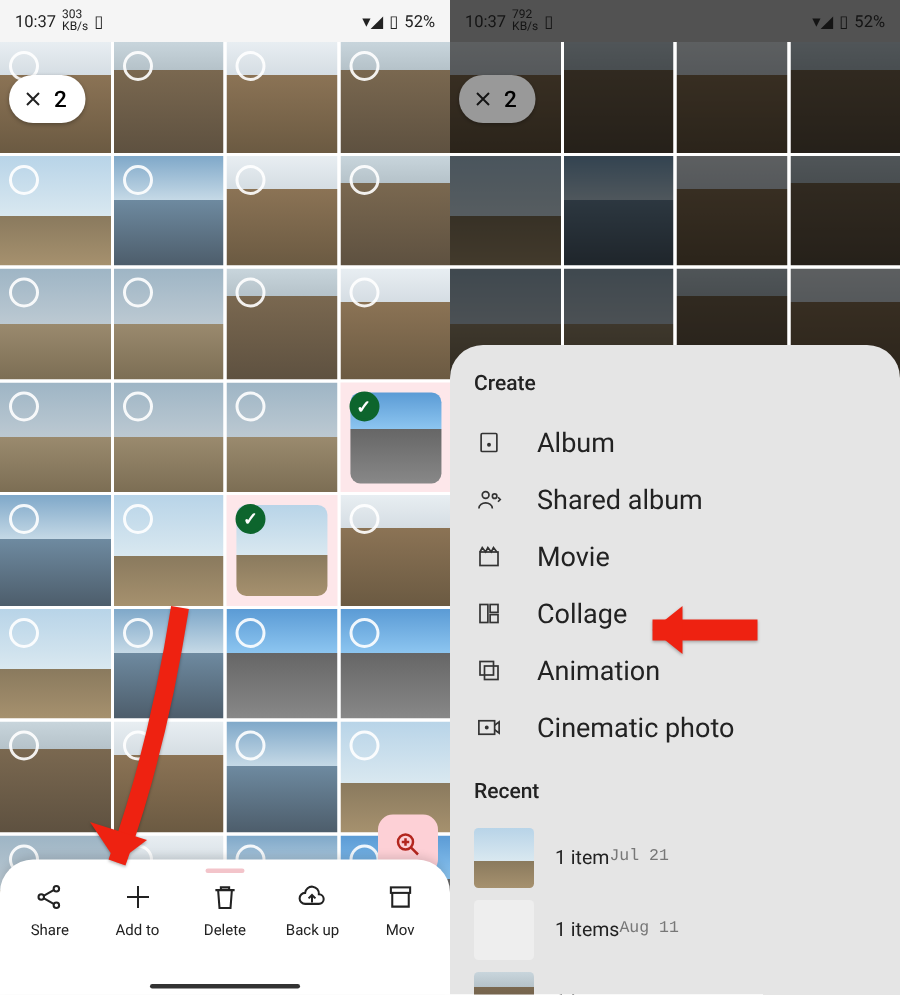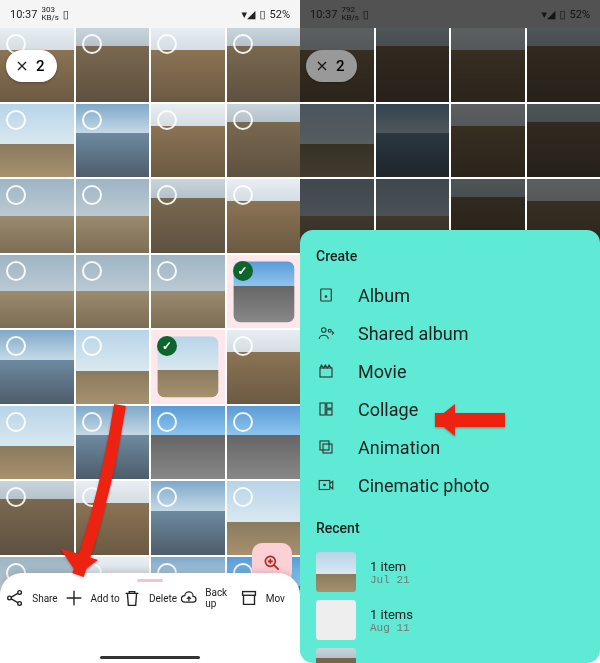--- a/index.html
+++ b/index.html
@@ -32,33 +32,33 @@
 
   .check { position: absolute; top: 6px; left: 6px; width: 20px; height: 20px; border: 2px solid rgba(255,255,255,0.9); border-radius: 50%; }
   .check.filled { background: #0d652d; border-color: #0d652d; display: flex; align-items: center; justify-content: center; }
   .check.filled::after { content: "✓"; color: #fff; font-size: 12px; font-weight: bold; }
 
   .zoom-fab { position: absolute; bottom: 80px; right: 8px; width: 40px; height: 40px; background: #fdd0d6; border-radius: 10px; display: flex; align-items: center; justify-content: center; z-index: 4; }
   .zoom-fab svg { width: 20px; height: 20px; fill: #b3261e; }
 
   .action-bar { position: absolute; bottom: 0; left: 0; right: 0; height: 90px; background: #fff; border-top-left-radius: 22px; border-top-right-radius: 22px; box-shadow: 0 -2px 6px rgba(0,0,0,0.12); display: flex; justify-content: space-around; align-items: flex-start; padding: 14px 4px 0; z-index: 6; }
   .action-bar::before { content:""; position:absolute; top:6px; left:50%; transform:translateX(-50%); width:26px; height:3px; background:#f3c4ca; border-radius:2px; }
-  .action-item { display: flex; flex-direction: row; align-items: center; gap: 6px; width: 58px; font-size: 10px; color: #222; }
+  .action-item { display: flex; flex-direction: column; align-items: center; gap: 6px; width: 58px; font-size: 10px; color: #222; }
   .action-item svg { width: 22px; height: 22px; stroke: #222; fill: none; stroke-width: 1.5; }
   .nav-bar { position: absolute; bottom: 4px; left: 50%; transform: translateX(-50%); width: 100px; height: 3px; background: #333; border-radius: 2px; z-index: 7; }
 
   
-  .sheet { position: absolute; left: 0; right: 0; bottom: 0; top: 230px; background: #5eead4; border-top-left-radius: 22px; border-top-right-radius: 22px; z-index: 10; padding: 18px 16px 0; border-radius: 13px; }
+  .sheet { position: absolute; left: 0; right: 0; bottom: 0; top: 230px; background: #e5e5e5; border-top-left-radius: 22px; border-top-right-radius: 22px; z-index: 10; padding: 18px 16px 0; }
   .sheet h3 { font-size: 14px; font-weight: 500; color: #222; margin-bottom: 12px; }
   .menu-item { display: flex; align-items: center; gap: 22px; height: 38px; font-size: 18px; color: #222; }
   .menu-item .micon { width: 20px; height: 20px; display: flex; align-items: center; justify-content: center; }
   .menu-item .micon svg { width: 18px; height: 18px; stroke: #333; fill: none; stroke-width: 1.5; }
   .recent-item { display: flex; align-items: center; gap: 14px; height: 48px; }
   .recent-thumb { width: 40px; height: 40px; border-radius: 3px; }
-  .recent-text { display: flex; flex-direction: column; }
+  .recent-text { display: flex; flex-direction: row; }
   .recent-text .t1 { font-size: 13px; color: #222; }
   .recent-text .t2 { font-size: 11px; color: #777; font-family: Liberation Mono, monospace; }
 
   .arrow { position: absolute; z-index: 20; }
   .arrow svg { filter: drop-shadow(0 1px 1px rgba(0,0,0,0.3)); }
 </style>
 </head>
 <body>
 
 <div class="screens">

